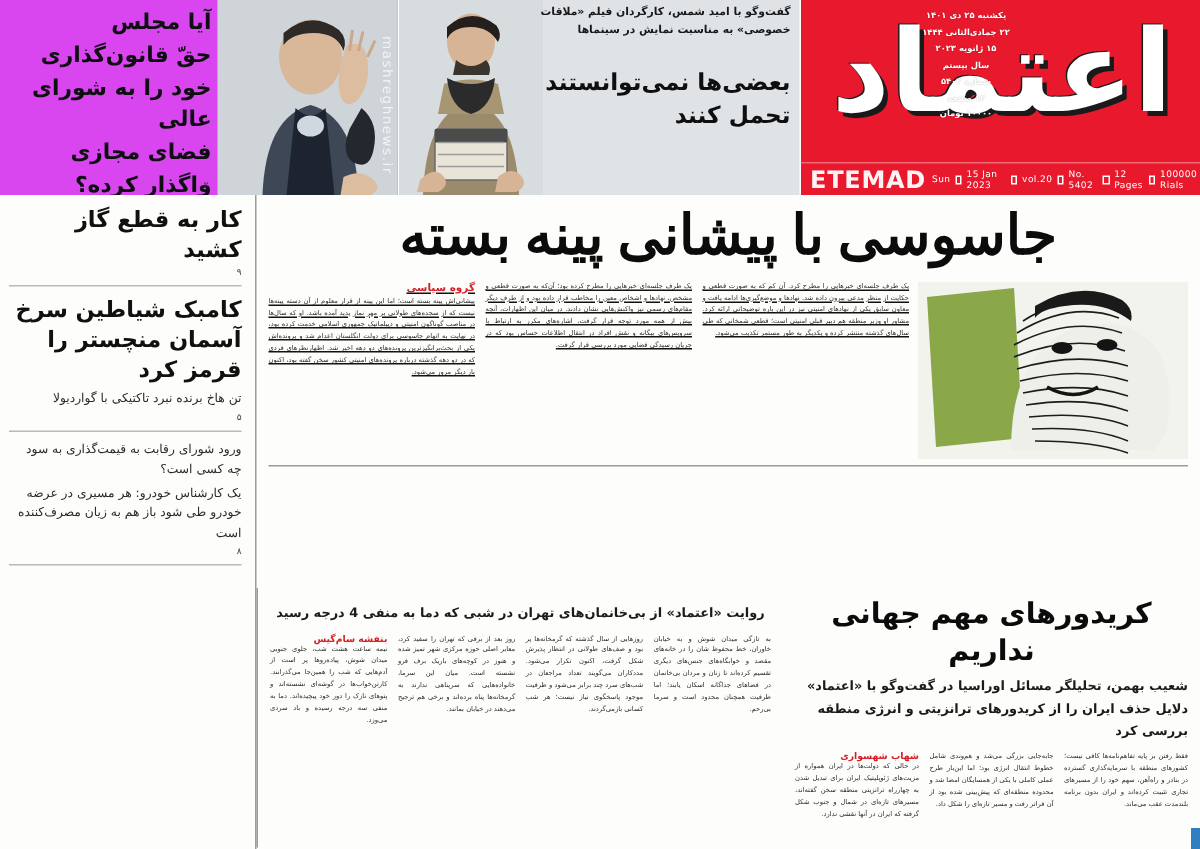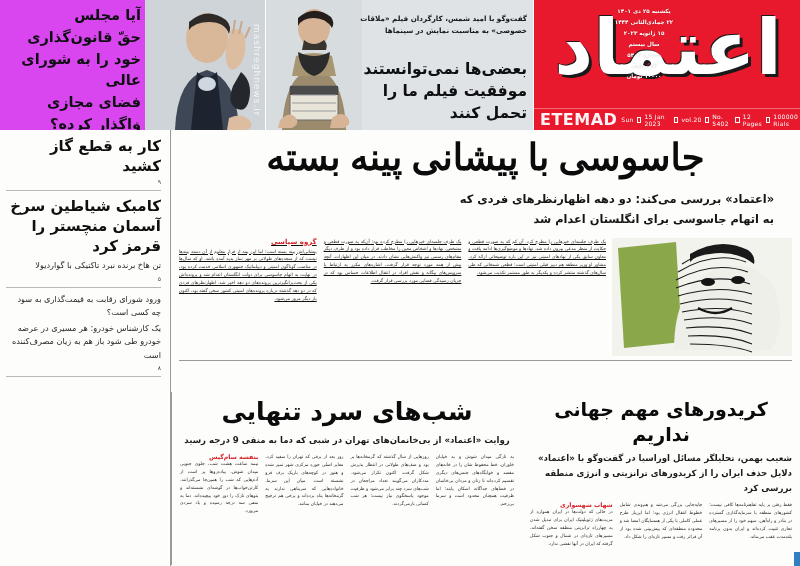--- a/index.html
+++ b/index.html
@@ -54,26 +54,26 @@
     position:relative;flex:0 0 267px;width:267px;height:130px;
     background:#dfe3e6;overflow:hidden;order:2;
     border-right:1px solid #fff;
   }
   .tc-photo{
     position:absolute;left:0;top:0;width:96px;height:130px;
     background:linear-gradient(160deg,#cfd5d9 0%,#b9c1c7 100%);
     overflow:hidden;
   }
   .tc-kicker{
-    position:absolute;right:6px;top:13px;width:168px;
+    position:absolute;right:6px;top:2px;width:168px;
     text-align:right;direction:rtl;font-size:7.2px;line-height:1.65;
     font-weight:bold;color:#16181a;
   }
   .tc-head{
-    position:absolute;right:6px;top:58px;width:172px;
+    position:absolute;right:6px;top:44px;width:172px;
     text-align:right;direction:rtl;font-size:15.5px;line-height:1.42;
     font-weight:bold;color:#0d0f11;letter-spacing:-.3px;
   }
 
   
   .topright{
     position:relative;flex:0 0 265px;width:265px;height:130px;
     background:#d946ef;overflow:hidden;order:1;border-right:1px solid #fff;
   }
   .tr-photo{
@@ -205,21 +205,20 @@
           <rect x="24" y="86" width="48" height="34" rx="2" fill="#e8e4d8" stroke="#6b6b6b"></rect>
           <rect x="24" y="86" width="48" height="9" fill="#4b4b4b"></rect>
           <path d="M26 95 h44 M26 103 h44 M26 111 h44" stroke="#9a9a9a" stroke-width="1"></path>
           <path d="M14 120 q10 -10 16 -2 q4 6 -4 10 h-14z" fill="#d8b496"></path>
           <path d="M66 118 q10 -8 16 0 q4 6 -4 10 h-14z" fill="#d8b496"></path>
         </svg>
       </div>
       <div class="tc-kicker">گفت‌وگو با امید شمس، کارگردان فیلم «ملاقات خصوصی» به مناسبت نمایش در سینماها</div>
       <div class="tc-head">
         <div>بعضی‌ها نمی‌توانستند</div>
-        <div>موفقیت فیلم ما را</div>
         <div>تحمل کنند</div>
       </div>
     </div>
 
     <div class="masthead">
       <div class="mast-logo">اعتماد</div>
       <div class="mast-dates">
         <div>یکشنبه ۲۵ دی ۱۴۰۱</div>
         <div>۲۲ جمادی‌الثانی ۱۴۴۴</div>
         <div>۱۵ ژانویه ۲۰۲۳</div>
@@ -270,24 +269,20 @@
 
       <div class="rightedge"></div>
     </div>
 
     <div class="vsep"></div>
 
     <div class="maincol">
 
       <div class="lead">
         <div class="lead-head">جاسوسی با پیشانی پینه بسته</div>
-        <div class="lead-sub">
-          <div>«اعتماد» بررسی می‌کند: دو دهه اظهارنظرهای فردی که</div>
-          <div>به اتهام جاسوسی برای انگلستان اعدام شد</div>
-        </div>
 
         <div class="lead-lower">
           <div class="lead-text">
             <div class="col">
               <div class="sect-label">گروه سیاسی</div>
               <div class="para">پیشانی‌اش پینه بسته است؛ اما این پینه از قرار معلوم از آن دسته پینه‌ها نیست که از سجده‌های طولانی بر مهر نماز پدید آمده باشد. او که سال‌ها در مناصب گوناگون امنیتی و دیپلماتیک جمهوری اسلامی خدمت کرده بود، در نهایت به اتهام جاسوسی برای دولت انگلستان اعدام شد و پرونده‌اش یکی از بحث‌برانگیزترین پرونده‌های دو دهه اخیر شد. اظهارنظرهای فردی که در دو دهه گذشته درباره پرونده‌های امنیتی کشور سخن گفته بود، اکنون بار دیگر مرور می‌شود.</div>
             </div>
             <div class="col">
               <div class="para">یک طرف جلسه‌ای خبرهایی را مطرح کرده بود؛ آن‌که به صورت قطعی و مشخص، نهادها و اشخاص معین را مخاطب قرار داده بود و از طرف دیگر مقام‌های رسمی نیز واکنش‌هایی نشان دادند. در میان این اظهارات، آنچه بیش از همه مورد توجه قرار گرفت، اشاره‌های مکرر به ارتباط با سرویس‌های بیگانه و نقش افراد در انتقال اطلاعات حساس بود که در جریان رسیدگی قضایی مورد بررسی قرار گرفت.</div>
             </div>
@@ -322,22 +317,21 @@
               </g>
             </svg>
           </div>
         </div>
         <div class="hsep"></div>
       </div>
 
       <div class="bottom">
 
         <div class="bstory center">
-          <div class="b-head">شب‌های سرد تنهایی</div>
-          <div class="b-sub">روایت «اعتماد» از بی‌خانمان‌های تهران در شبی که دما به منفی 9 درجه رسید</div>
+          <div class="b-sub">روایت «اعتماد» از بی‌خانمان‌های تهران در شبی که دما به منفی 4 درجه رسید</div>
           <div class="b-cols">
             <div class="col">
               <div class="byline">بنفشه سام‌گیس</div>
               <div class="para">نیمه ساعت هشت شب، جلوی جنوبی میدان شوش، پیاده‌روها پر است از آدم‌هایی که شب را همین‌جا می‌گذرانند. کارتن‌خواب‌ها در گوشه‌ای نشسته‌اند و پتوهای نازک را دور خود پیچیده‌اند. دما به منفی سه درجه رسیده و باد سردی می‌وزد.</div>
             </div>
             <div class="col">
               <div class="para">روز بعد از برفی که تهران را سفید کرد، معابر اصلی حوزه مرکزی شهر تمیز شده و هنوز در کوچه‌های باریک برف فرو نشسته است. میان این سرما، خانواده‌هایی که سرپناهی ندارند به گرمخانه‌ها پناه برده‌اند و برخی هم ترجیح می‌دهند در خیابان بمانند.</div>
             </div>
             <div class="col">
               <div class="para">روزهایی از سال گذشته که گرمخانه‌ها پر بود و صف‌های طولانی در انتظار پذیرش شکل گرفت، اکنون تکرار می‌شود. مددکاران می‌گویند تعداد مراجعان در شب‌های سرد چند برابر می‌شود و ظرفیت موجود پاسخگوی نیاز نیست؛ هر شب کسانی بازمی‌گردند.</div>

